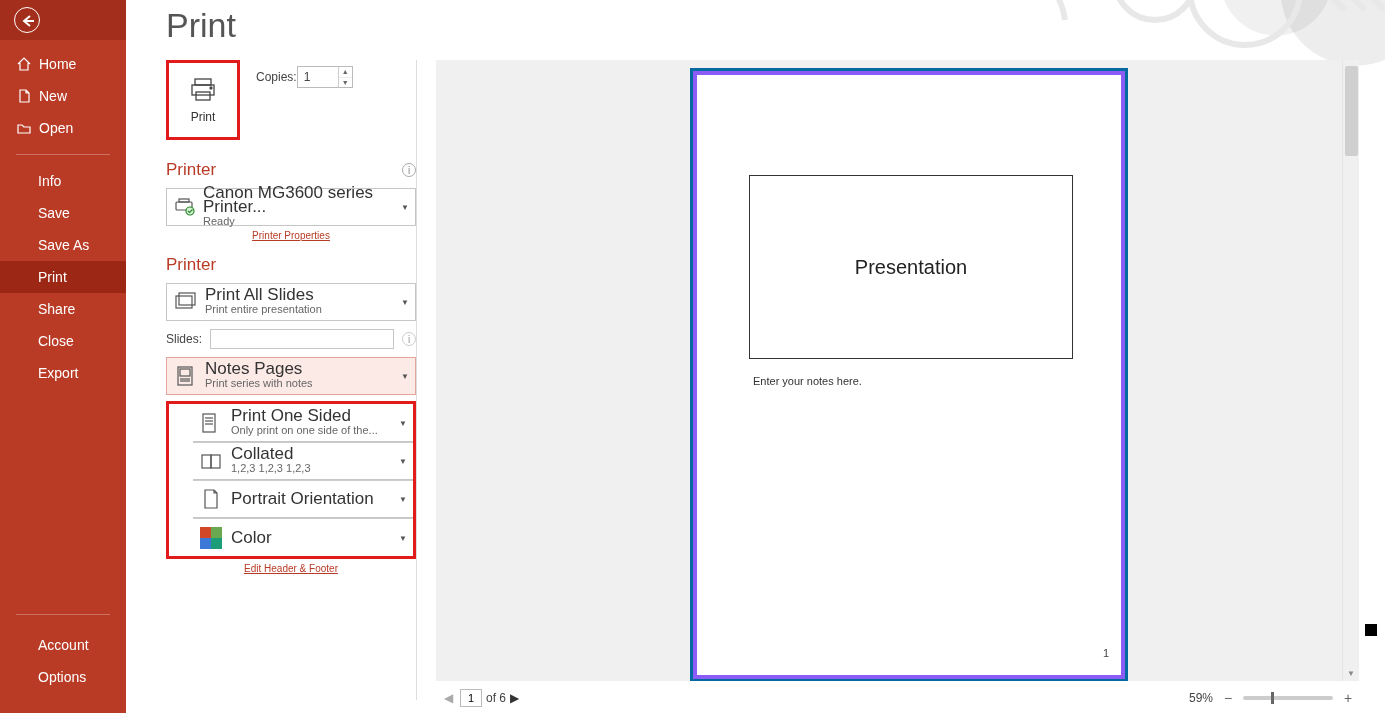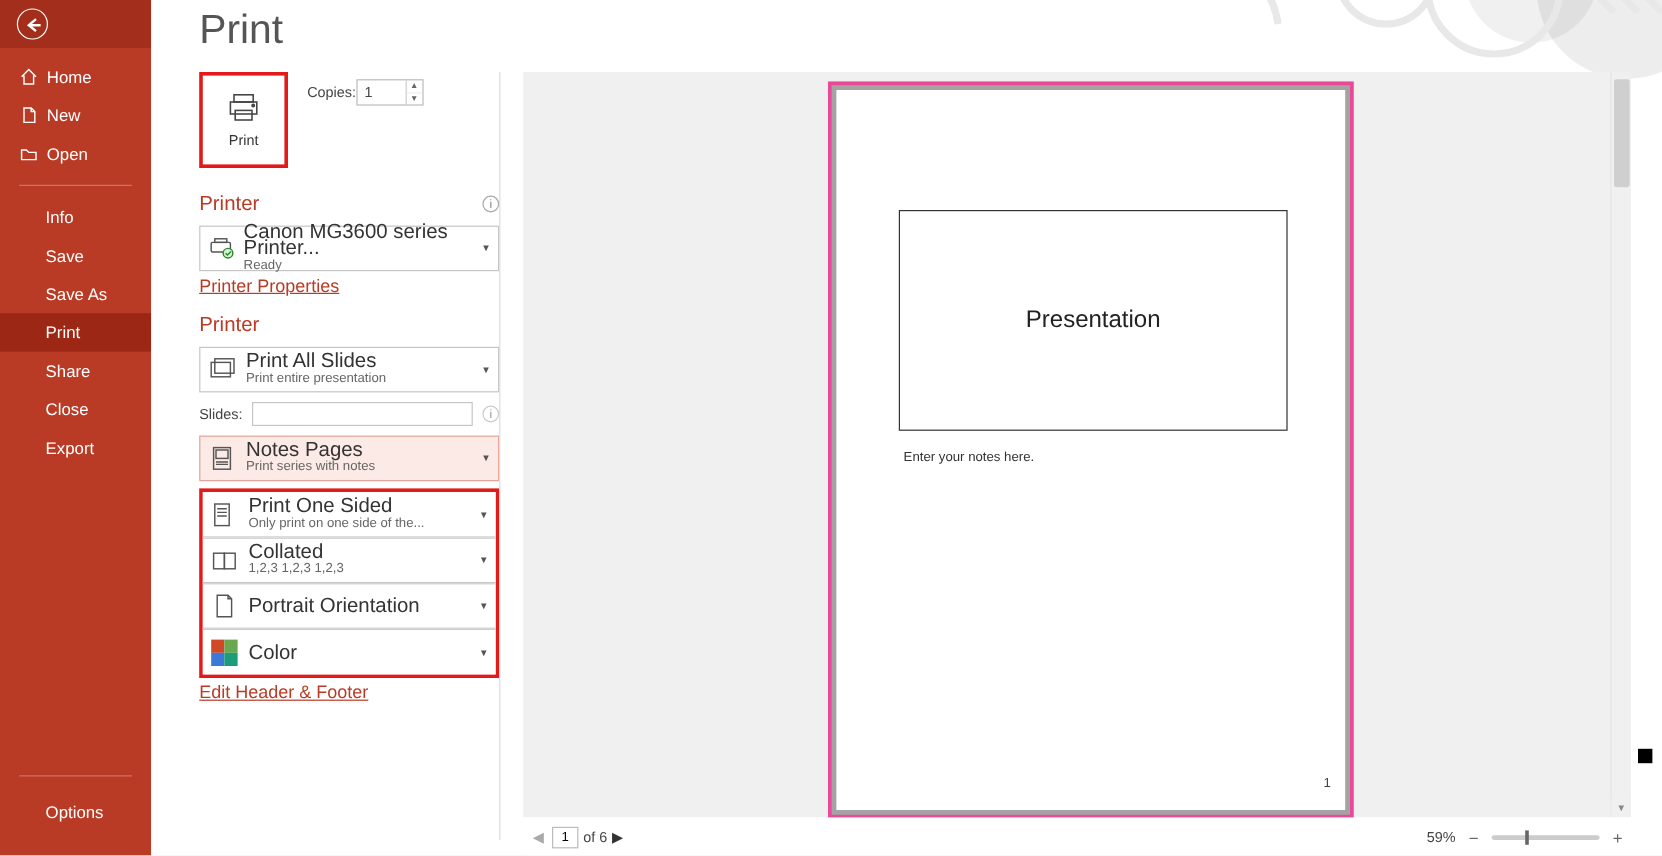--- a/index.html
+++ b/index.html
@@ -147,43 +147,43 @@
   }
   .combo.small { height:38px; }
   .combo.highlight { border:1px solid #e2a79a; background:#fbeae5; }
   .combo .chev { position:absolute;right:6px;top:50%;transform:translateY(-50%);font-size:8px;color:#555;}
   .combo .ico { width:24px;height:24px;display:flex;align-items:center;justify-content:center;}
   .combo .ico svg { width:22px;height:22px;fill:none;stroke:#555;stroke-width:1.2;}
   .combo .lines { display:flex;flex-direction:column;line-height:14px;}
   .combo .lines .t { font-size:17px;color:#333;}
   .combo .lines .s { font-size:11px;color:#666;}
   .link-right {
-    text-align:left;margin-top:4px;
-    font-size:15px;
+    text-align:center;margin-top:4px;
+    font-size:10px;
   }
   .link-right a { color:#b93b26;text-decoration:underline;cursor:pointer;}
   .settings-head {
     margin-top:14px;
     color:#b93b26;font-size:17px;
   }
   .slides-row {
     display:flex;align-items:center;gap:8px;margin-top:8px;
   }
   .slides-row label{font-size:12px;color:#444;}
   .slides-row input {
     flex:1;height:20px;border:1px solid #c6c6c6;padding:0 4px;font-size:12px;
   }
   .slides-row .info-i { width:14px;height:14px;border:1px solid #ccc;border-radius:50%;display:flex;align-items:center;justify-content:center;font-size:10px;color:#999;cursor:pointer;}
 
   .red-group {
     border:3px solid #e21a1a;
     margin-top:6px;
     padding:0;
   }
-  .red-group .combo { margin-top:0;border:1px solid #c6c6c6;border-left:none;border-right:none;}
+  .red-group .combo { margin-top:0;border:1px solid #c6c6c6;border-left:none;border-right:none;margin-left:24px;}
   .red-group .combo:first-child { border-top:none;}
   .red-group .combo:last-child { border-bottom:none;}
   .red-group .combo + .combo { border-top:1px solid #ccc;}
 
   .color-swatch {
     width:22px;height:22px;
     display:grid;grid-template-columns:1fr 1fr;grid-template-rows:1fr 1fr;
   }
   .color-swatch div:nth-child(1){background:#d24726;}
   .color-swatch div:nth-child(2){background:#6aa84f;}
@@ -213,22 +213,22 @@
   .scrollbar .thumb {
     position:absolute;left:2px;width:13px;height:90px;top:6px;
     background:#cfcfcf;border-radius:2px;
   }
   .scrollbar .arr { position:absolute;left:0;right:0;height:16px;display:flex;align-items:center;justify-content:center;font-size:8px;color:#888;cursor:pointer;background:#f0f0f0;}
   .scrollbar .arr.dn{bottom:0;}
   .page-outline {
     position:absolute;
     left:254px; top:8px;
     width:438px; height:614px;
-    border:3px solid #ec4899;
-    background:#a3a3a3;
+    border:3px solid #0369a1;
+    background:#8b5cf6;
   }
   .page-inner {
     position:absolute;inset:4px;
     background:#fff;
   }
   .slide-box {
     position:absolute;
     left:52px; top:100px;
     width:324px; height:184px;
     border:1px solid #333;
@@ -331,20 +331,23 @@
     <div class="sidebar-item sidebar-sub">
       <span>Close</span>
     </div>
     <div class="sidebar-item sidebar-sub">
       <span>Export</span>
     </div>
   </div>
 
   <div class="sidebar-bottom">
     <div class="sidebar-sep"></div>
+    <div class="sidebar-item">
+      <span>Account</span>
+    </div>
     <div class="sidebar-item">
       <span>Options</span>
     </div>
   </div>
 </div>
 
 <div class="main">
   <div class="bg-deco">
     <svg viewBox="0 0 500 120">
       <g stroke="#e8e8e8" stroke-width="6" fill="none">

